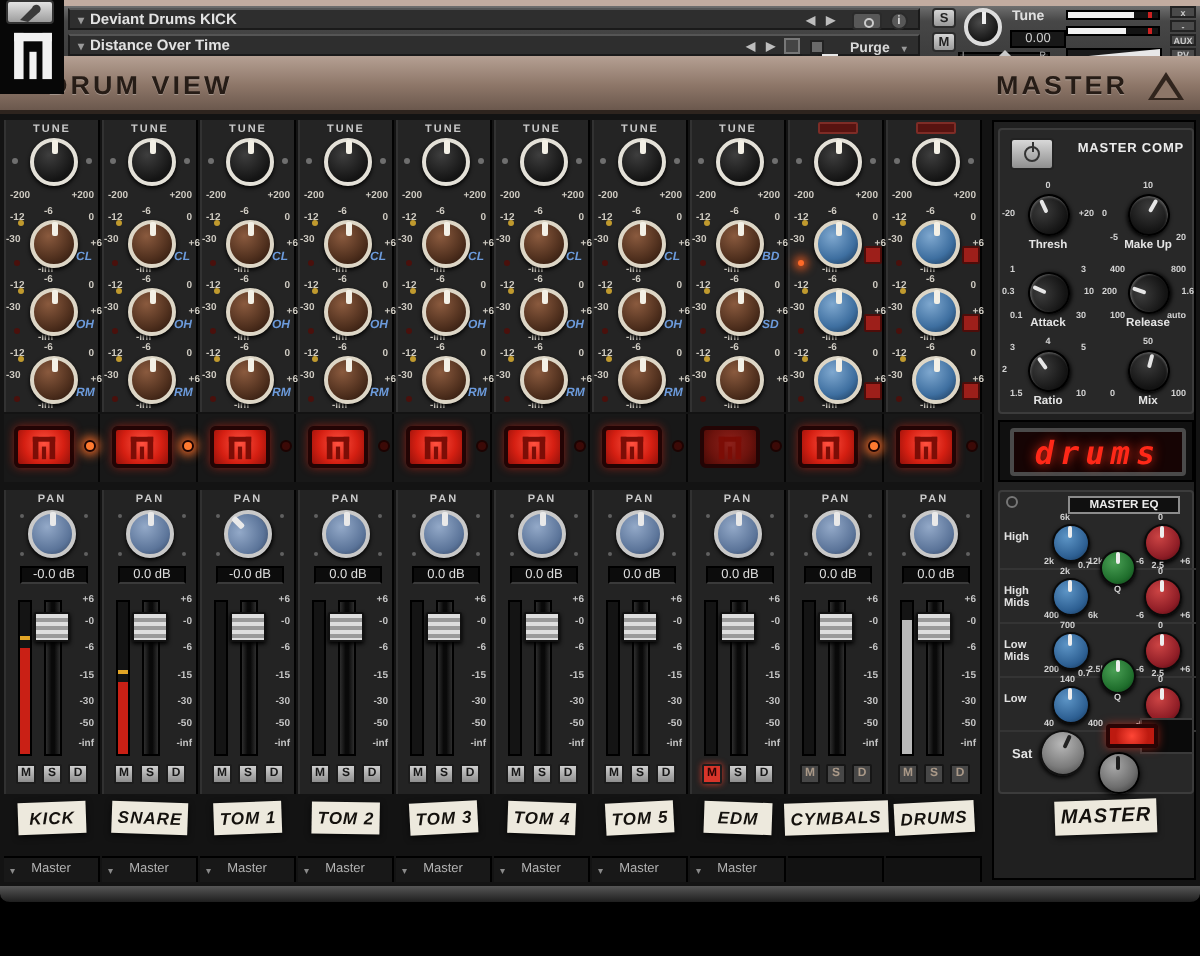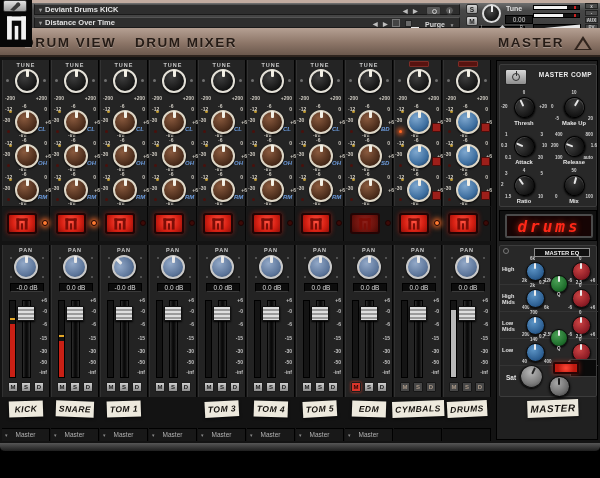--- a/index.html
+++ b/index.html
@@ -238,21 +238,20 @@
           <rect x="1" y="1" width="4.5" height="22"></rect>
           <rect x="14.5" y="1" width="4.5" height="22"></rect>
           <rect x="8.3" y="10" width="3.4" height="13"></rect>
         </g>
       </svg>
     </div>
   </div>
 
   <div id="tabbar">
     <span class="tab" style="left:24px">DRUM VIEW</span>
-    <span class="tab" style="left:135px">DRUM MIXER</span>
     <span class="tab" style="left:498px">MASTER</span>
     <span id="tri-logo">
         <i></i>
       </span>
   </div>
 
   <div id="main-bg"></div>
 
   <div id="upper-strips">
       <div class="ustrip" style="left: 0px;">
@@ -1252,20 +1251,23 @@
     </div>
   <div id="tag-row">
       <div class="tagcell" style="left: 0px;">
     <span class="tape" style="transform: translateX(-50%) rotate(-2deg);">KICK</span>
   </div>
       <div class="tagcell" style="left: 49px;">
     <span class="tape" style="transform: translateX(-50%) rotate(2deg);">SNARE</span>
   </div>
       <div class="tagcell" style="left: 98px;">
     <span class="tape" style="transform: translateX(-50%) rotate(-2deg);">TOM 1</span>
+  </div>
+      <div class="tagcell" style="left: 147px;">
+    <span class="tape" style="transform: translateX(-50%) rotate(1deg);">TOM 2</span>
   </div>
       <div class="tagcell" style="left: 196px;">
     <span class="tape" style="transform: translateX(-50%) rotate(-3deg);">TOM 3</span>
   </div>
       <div class="tagcell" style="left: 245px;">
     <span class="tape" style="transform: translateX(-50%) rotate(2deg);">TOM 4</span>
   </div>
       <div class="tagcell" style="left: 294px;">
     <span class="tape" style="transform: translateX(-50%) rotate(-3deg);">TOM 5</span>
   </div>

